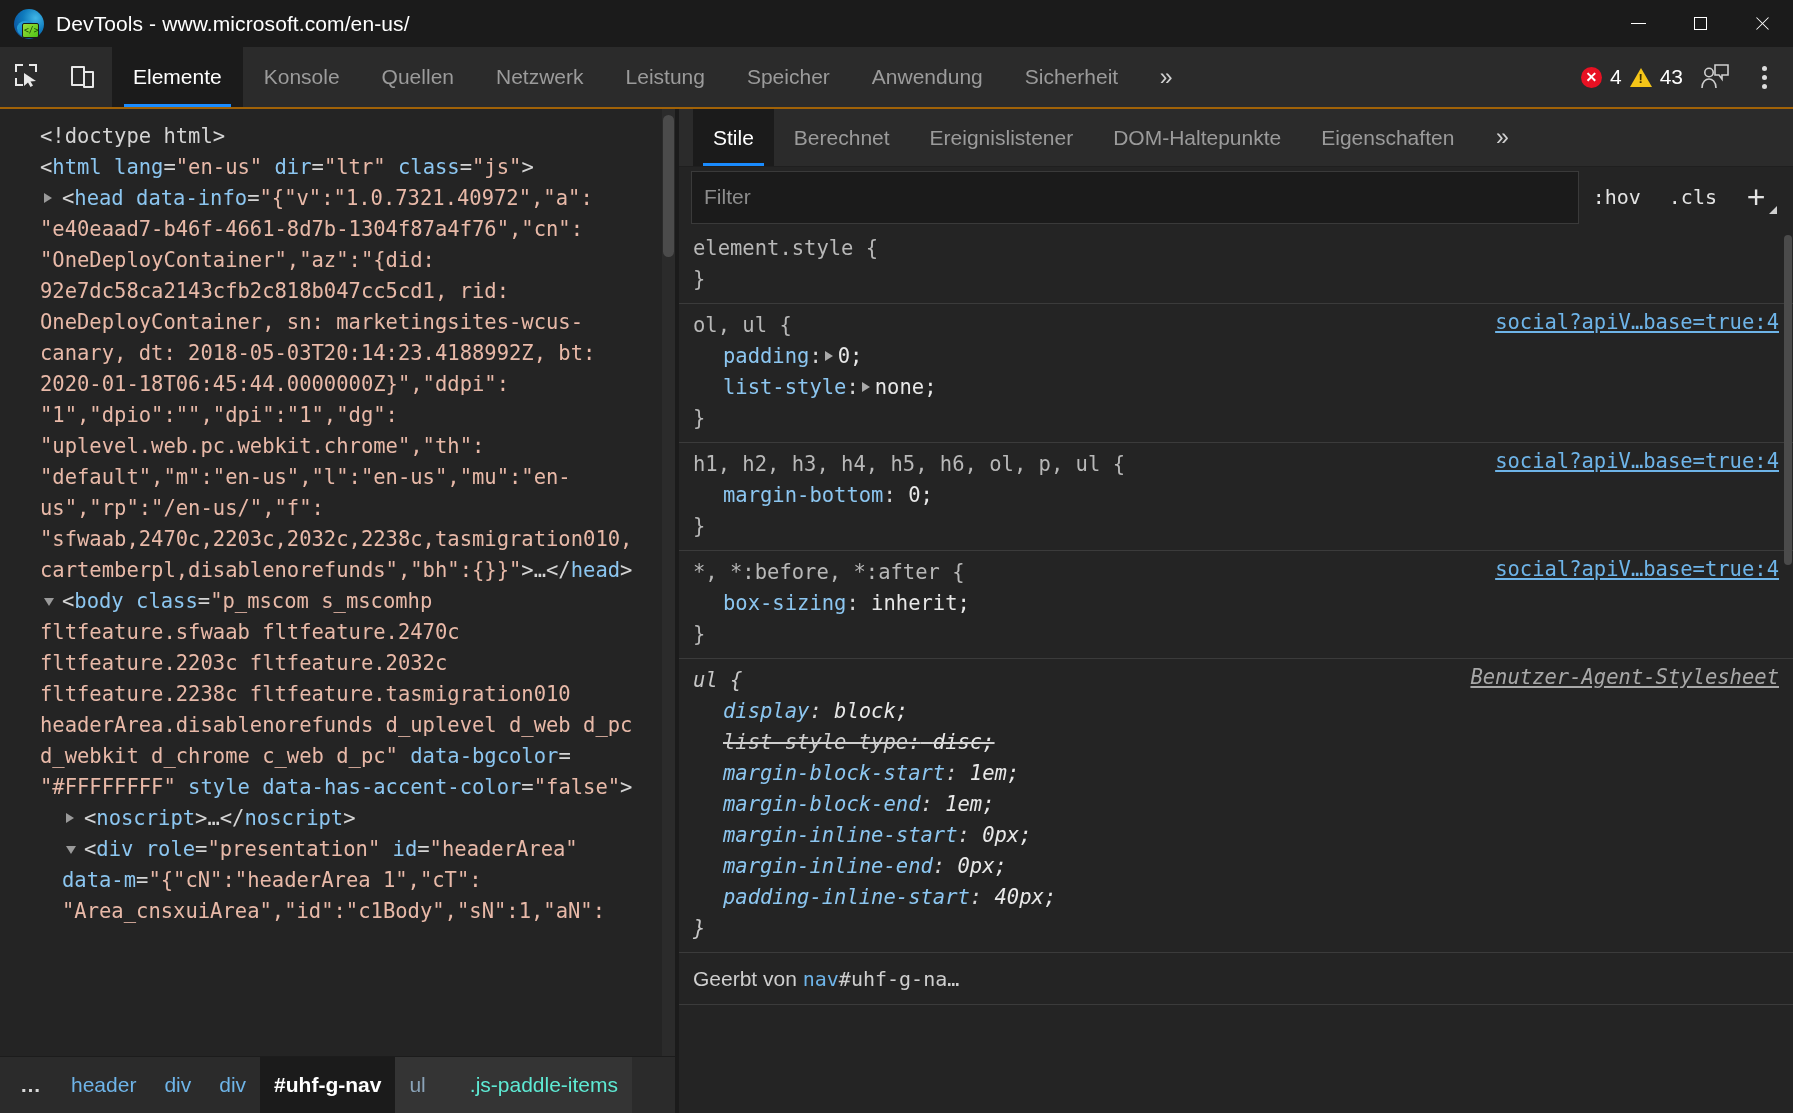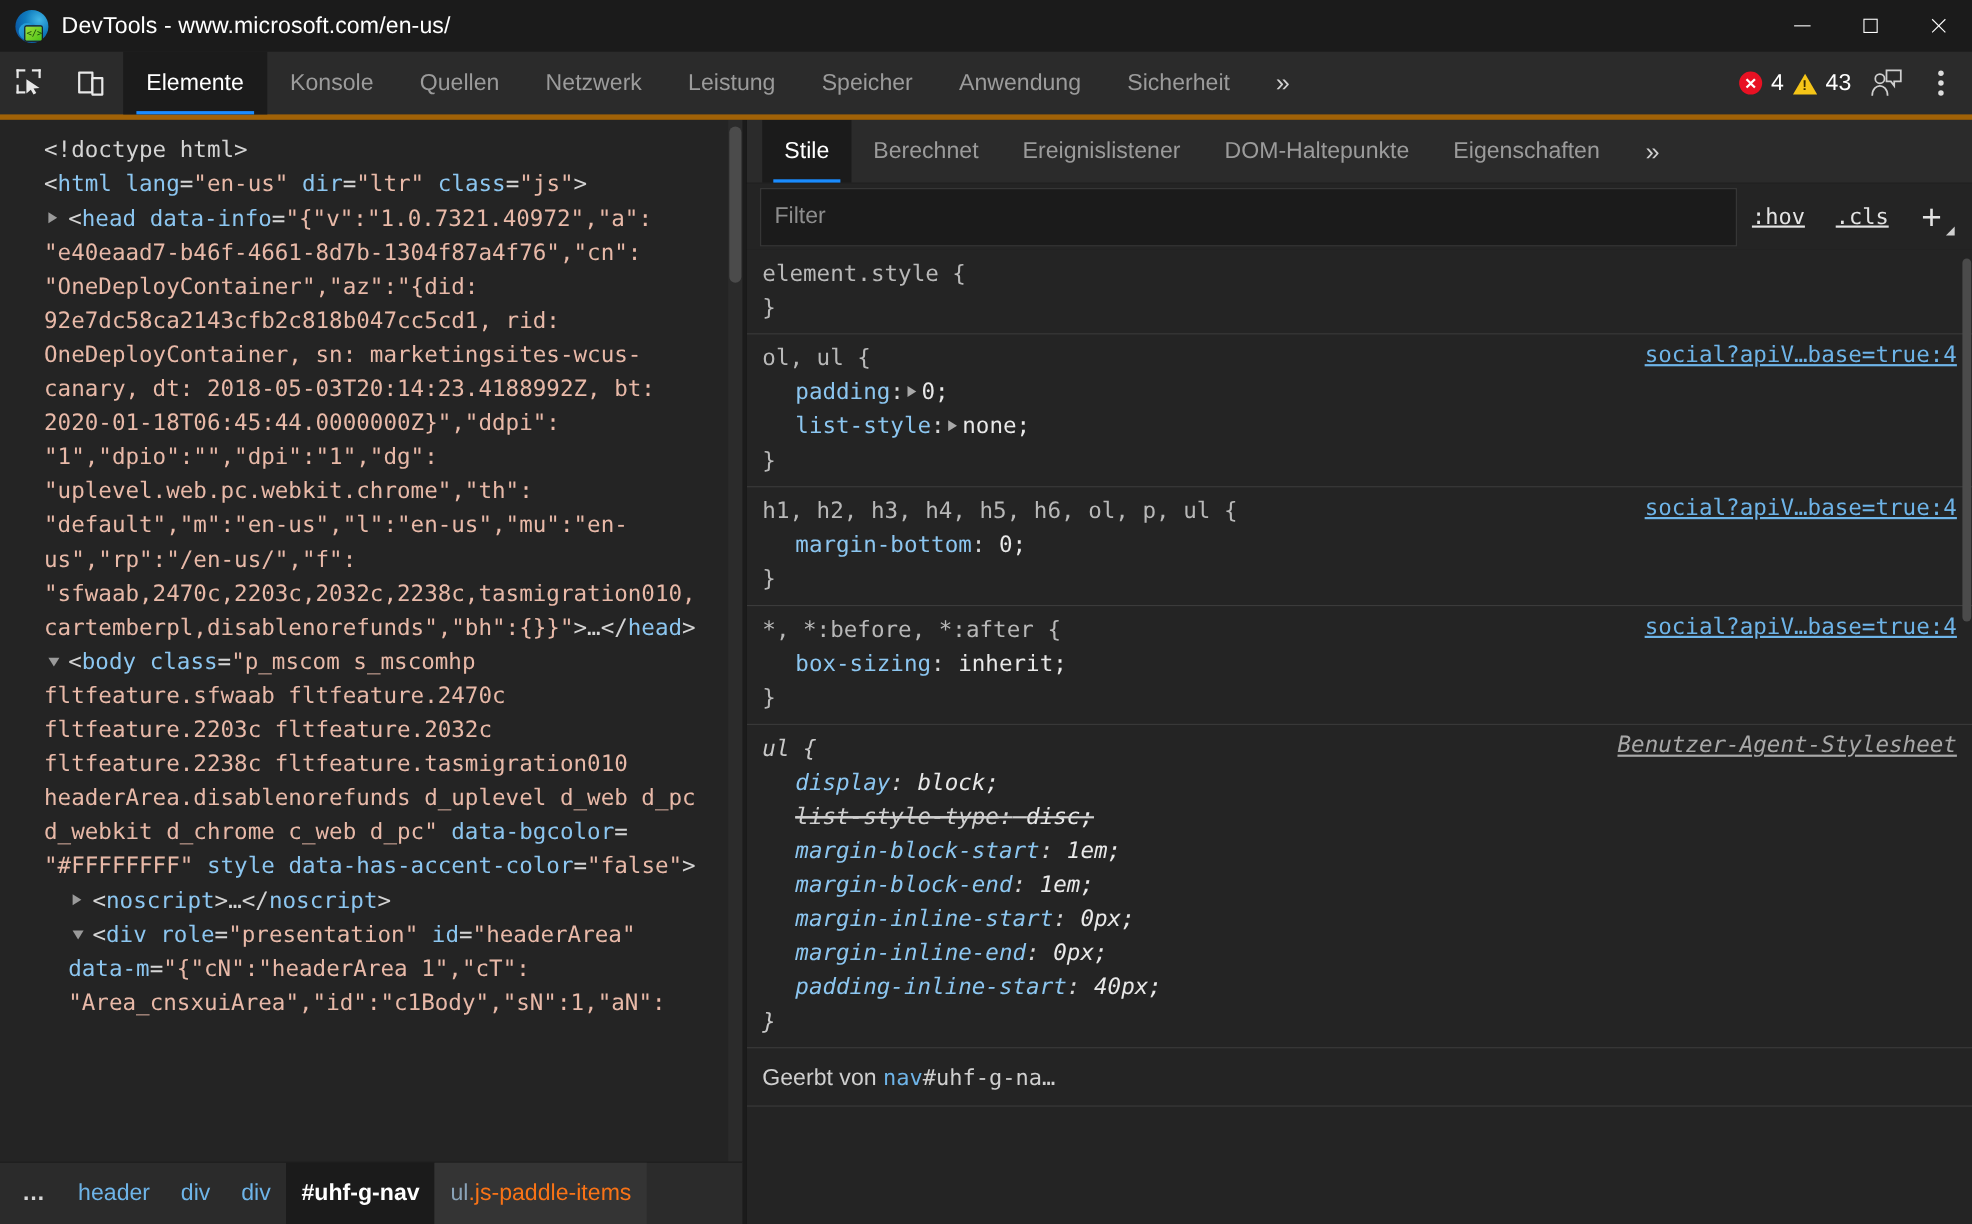--- a/index.html
+++ b/index.html
@@ -68,21 +68,21 @@
     content: ""; position: absolute; left: 0; top: 7px;
     width: 17px; height: 1px; background: #ffffff;
   }
   .glyph-close:before { transform: rotate(45deg); }
   .glyph-close:after  { transform: rotate(-45deg); }
 
   
   #toolbar {
     height: 62px;
     background: #2b2b2b;
-    border-bottom: 5px solid #a16207;
+    border-bottom: 2px solid #a16207;
     display: flex;
     align-items: stretch;
     position: relative;
   }
   .tool-icon-btn {
     width: 56px;
     display: flex; align-items: center; justify-content: center;
     cursor: default;
   }
   .ic-inspect { position: relative; width: 26px; height: 26px; }
@@ -238,21 +238,21 @@
     height: 57px;
     display: flex; align-items: center;
     font-size: 21px;
     color: #6eb4e8;
     cursor: default;
     white-space: nowrap;
   }
   .crumb.dots { color: #d8d8d8; padding-left: 20px; font-weight: bold; letter-spacing: 2px;}
   .crumb.selected { color: #ffffff; font-weight: bold; background: #1b1b1b; }
   .crumb.muted { color: #8aa3b8; background: #343434; }
-  .crumb .cls { color: #f97316; }
+  .crumb .cls { color: #5eead4; padding-left: 44px; }
 
   #splitter {
     width: 4px; background: #1b1b1b; cursor: col-resize;
   }
 
   
   #styles-pane {
     flex: 1;
     background: #242424;
     position: relative;
@@ -304,21 +304,20 @@
     outline: none;
   }
   #filter-input::placeholder { color: #8d8d8d; }
   .fbtn {
     font-family: "DejaVu Sans Mono", monospace;
     font-size: 20px;
     color: #e3e3e3;
     padding: 0 14px;
     cursor: default;
     white-space: nowrap;
-    text-decoration: underline;
   }
   #add-rule {
     position: relative; width: 50px; height: 42px;
     display: flex; align-items: center; justify-content: center;
     cursor: default;
   }
   #add-rule .plus {
     color: #e3e3e3; font-size: 32px; line-height: 1; font-weight: 300;
   }
   #add-rule .corner {

